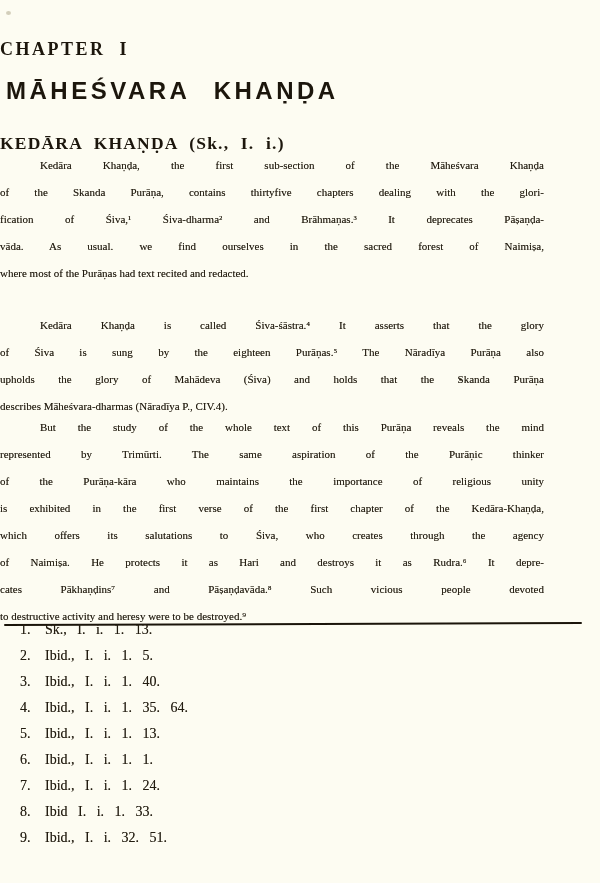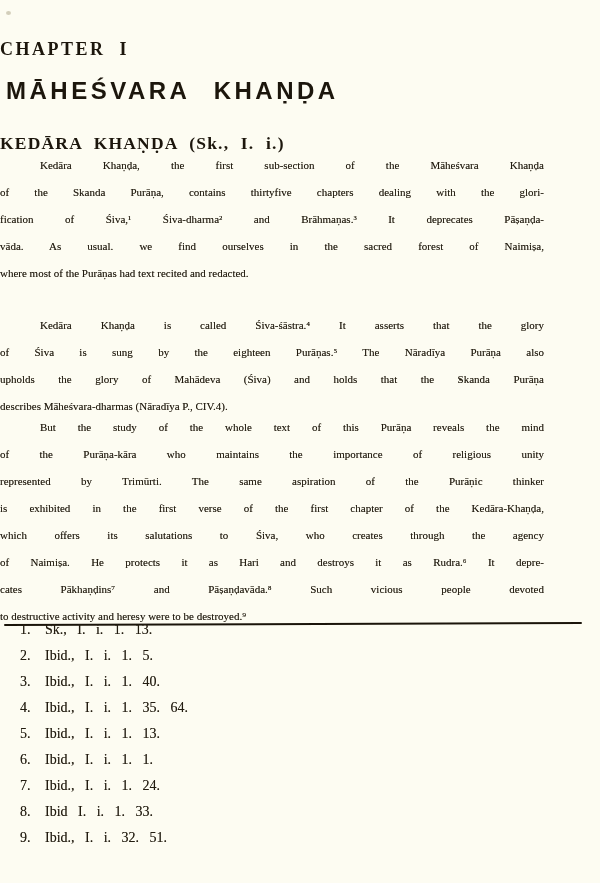--- a/index.html
+++ b/index.html
@@ -116,22 +116,22 @@
 
   <div class="paragraph para-2">
       <div class="tline first">Kedāra Khaṇḍa is called Śiva-śāstra.⁴ It asserts that the glory</div>
       <div class="tline">of Śiva is sung by the eighteen Purāṇas.⁵ The Nāradīya Purāṇa also</div>
       <div class="tline">upholds the glory of Mahādeva (Śiva) and holds that the Skanda Purāṇa</div>
       <div class="tline last">describes Māheśvara-dharmas (Nāradīya P., CIV.4).</div>
     </div>
 
   <div class="paragraph para-3">
       <div class="tline first">But the study of the whole text of this Purāṇa reveals the mind</div>
+      <div class="tline">represented by Trimūrti. The same aspiration of the Purāṇic thinker</div>
       <div class="tline">of the Purāṇa-kāra who maintains the importance of religious unity</div>
-      <div class="tline">represented by Trimūrti. The same aspiration of the Purāṇic thinker</div>
       <div class="tline">is exhibited in the first verse of the first chapter of the Kedāra-Khaṇḍa,</div>
       <div class="tline">which offers its salutations to Śiva, who creates through the agency</div>
       <div class="tline">of Naimiṣa. He protects it as Hari and destroys it as Rudra.⁶ It depre-</div>
       <div class="tline">cates Pākhaṇḍins⁷ and Pāṣaṇḍavāda.⁸ Such vicious people devoted</div>
       <div class="tline last">to destructive activity and heresy were to be destroyed.⁹</div>
     </div>
 
   <div class="separator"></div>
 
   <div class="footnotes">

